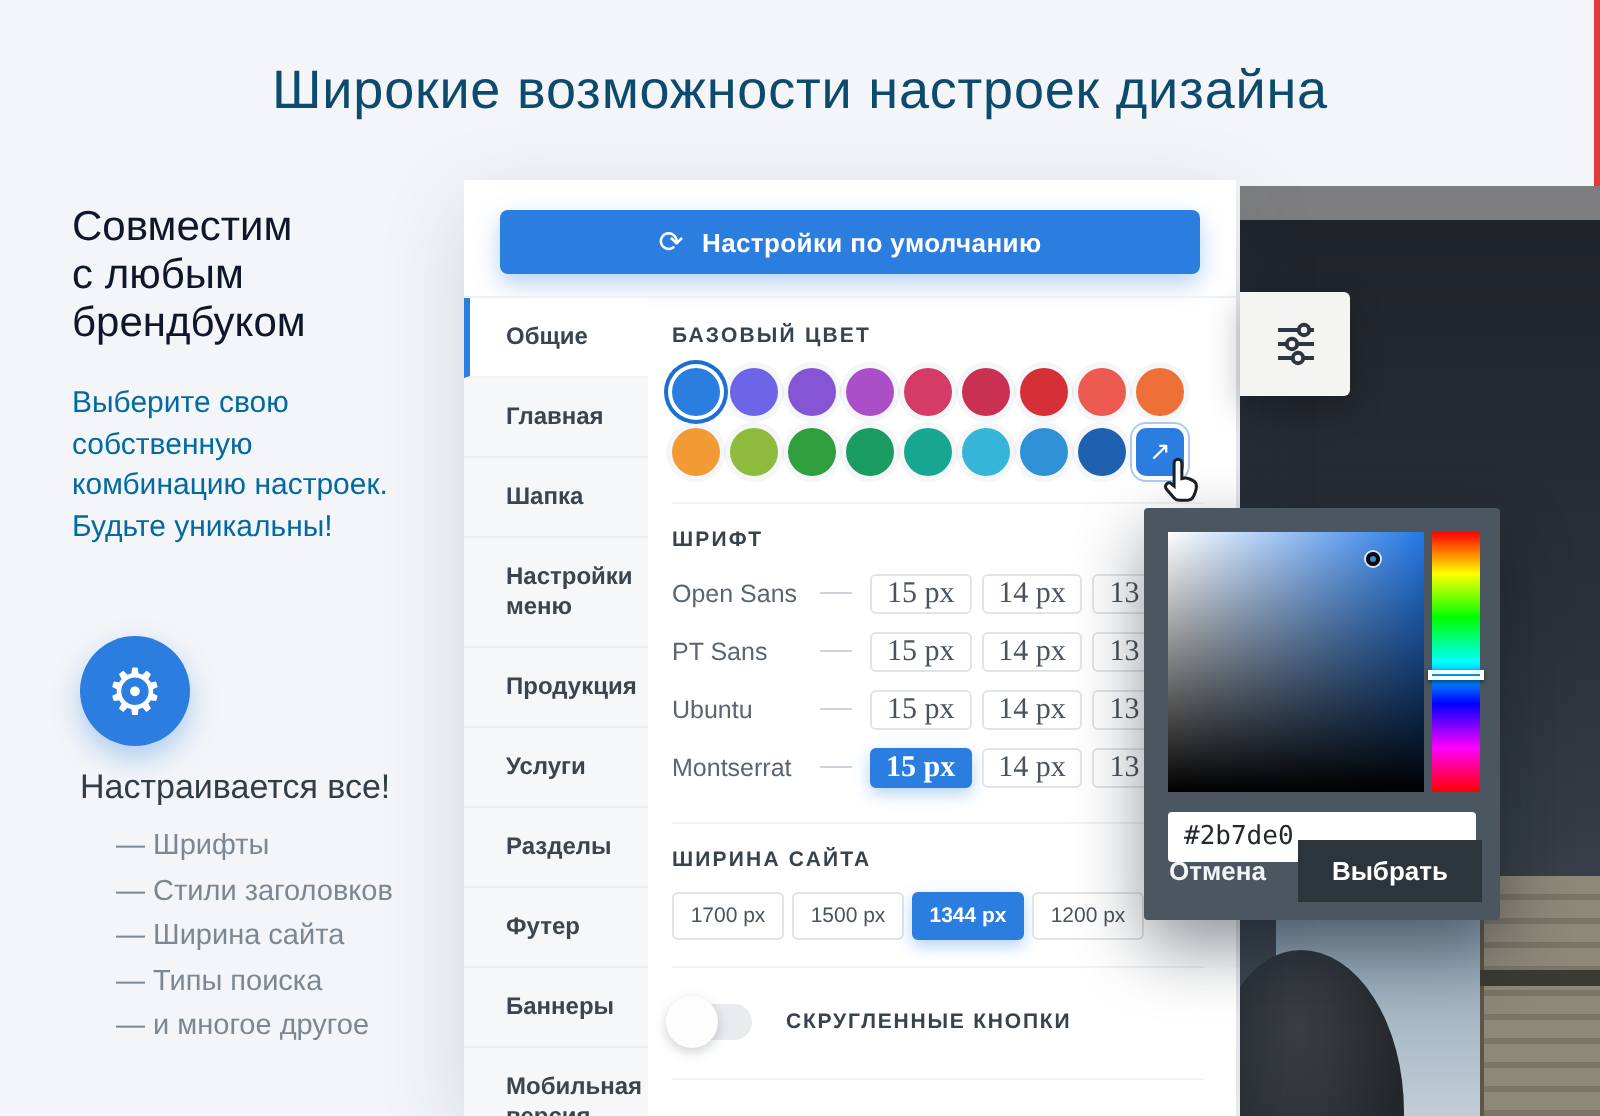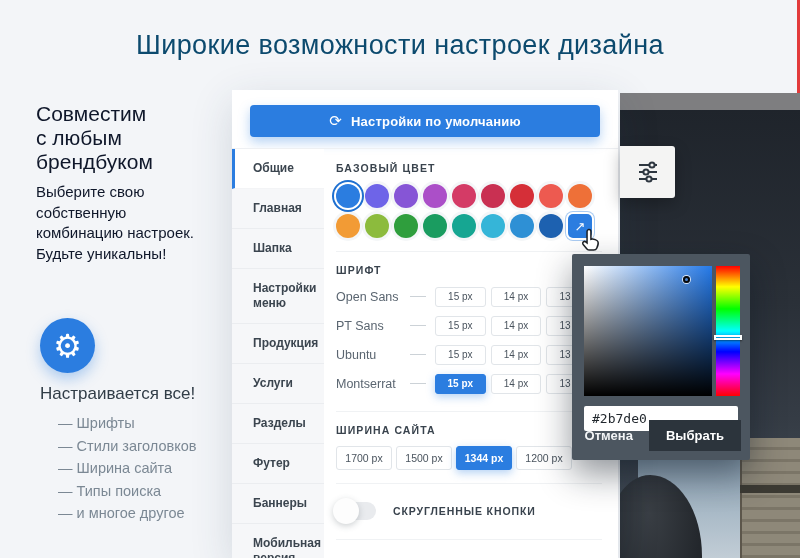--- a/index.html
+++ b/index.html
@@ -9,21 +9,21 @@
 
   
   .page-title { position:absolute; top:30px; left:0; width:100%; text-align:center;
     font-size:27px; font-weight:400; color:#0c4a6e; letter-spacing:.4px; }
 
   .red-edge { position:absolute; right:0; top:0; width:3px; height:93px; background:#e23b3b; }
 
   
   .left-col { position:absolute; left:36px; top:102px; width:190px; }
   .left-heading { font-size:21px; line-height:24px; color:#0f172a; font-weight:400; white-space:pre-line; }
-  .left-paragraph { margin-top:8px; font-size:15px; line-height:20.5px; color:#0f172a; white-space:pre-line; }
+  .left-paragraph { margin-top:18px; font-size:15px; line-height:20.5px; color:#0369a1; white-space:pre-line; }
   .gear-badge { position:absolute; left:40px; top:318px; width:55px; height:55px; border-radius:50%;
     background:#2b7de0; color:#fff; display:flex; align-items:center; justify-content:center;
     font-size:32px; line-height:1; box-shadow:0 6px 14px rgba(43,125,224,.35); }
   .left-subheading { position:absolute; left:40px; top:384px; font-size:17px; color:#313d47; font-weight:400; width:200px; }
   .left-features { position:absolute; left:58px; top:412px; list-style:none; }
   .left-features li { font-size:14.5px; line-height:22.5px; color:#7b8894; }
 
   
   .photo { position:absolute; left:620px; top:93px; width:180px; height:465px;
     background:linear-gradient(180deg,#1e232a 0%,#2a3038 45%,#353c45 70%,#49525c 100%); overflow:hidden; }
@@ -65,21 +65,21 @@
   .swatch-wrap { width:24px; height:24px; flex:none; position:relative; cursor:pointer; }
   .swatch { width:24px; height:24px; border-radius:50%; box-shadow:0 0 0 3px rgba(120,140,160,.08); }
   .swatch.selected { box-shadow:0 0 0 2px #fff,0 0 0 4px #1d6fd0; }
   .swatch-custom { width:24px; height:24px; border-radius:5px; display:flex; align-items:center; justify-content:center;
     color:#fff; font-size:13px; box-shadow:0 0 0 2px #fff,0 0 0 3px #a9cbf2; }
   .divider { border-top:1px solid #f0f2f4; margin:13px 0 12px; }
   .font-row { display:flex; align-items:center; height:29px; }
   .font-name { width:74px; flex:none; font-size:12.5px; color:#5a6570; }
   .font-dash { width:16px; height:1px; background:#ccd2d7; margin-right:9px; flex:none; }
   .size-btn { width:62px; height:20px; margin-right:5px; border:1px solid #e1e5e9; border-radius:3px;
-    background:#fff; font-family:Liberation Sans, sans-serif; font-size:10px; color:#4a545e; cursor:pointer; line-height:18px; }
+    background:#fff; font-family:Liberation Serif, serif; font-size:15px; color:#4a545e; cursor:pointer; line-height:18px; }
   .size-btn.selected, .width-btn.selected { background:#2b7de0; border-color:#2b7de0; color:#fff; font-weight:bold;
     box-shadow:0 3px 8px rgba(43,125,224,.35); }
   .width-row { display:flex; margin-top:10px; }
   .width-btn { width:56px; height:24px; margin-right:4px; border:1px solid #e1e5e9; border-radius:3px;
     background:#fff; font-family:inherit; font-size:10.5px; color:#4a545e; cursor:pointer; }
   .toggle-row { display:flex; align-items:center; gap:17px; height:30px; }
   .toggle { position:relative; width:40px; height:18px; border-radius:9px; background:#e9ebee; flex:none; cursor:pointer; }
   .toggle-knob { position:absolute; left:-3px; top:-4px; width:26px; height:26px; border-radius:50%;
     background:#fdfdfd; box-shadow:0 2px 6px rgba(60,70,80,.25); }
   .toggle-label { font-size:10.5px; font-weight:bold; letter-spacing:.9px; color:#39434d; }

